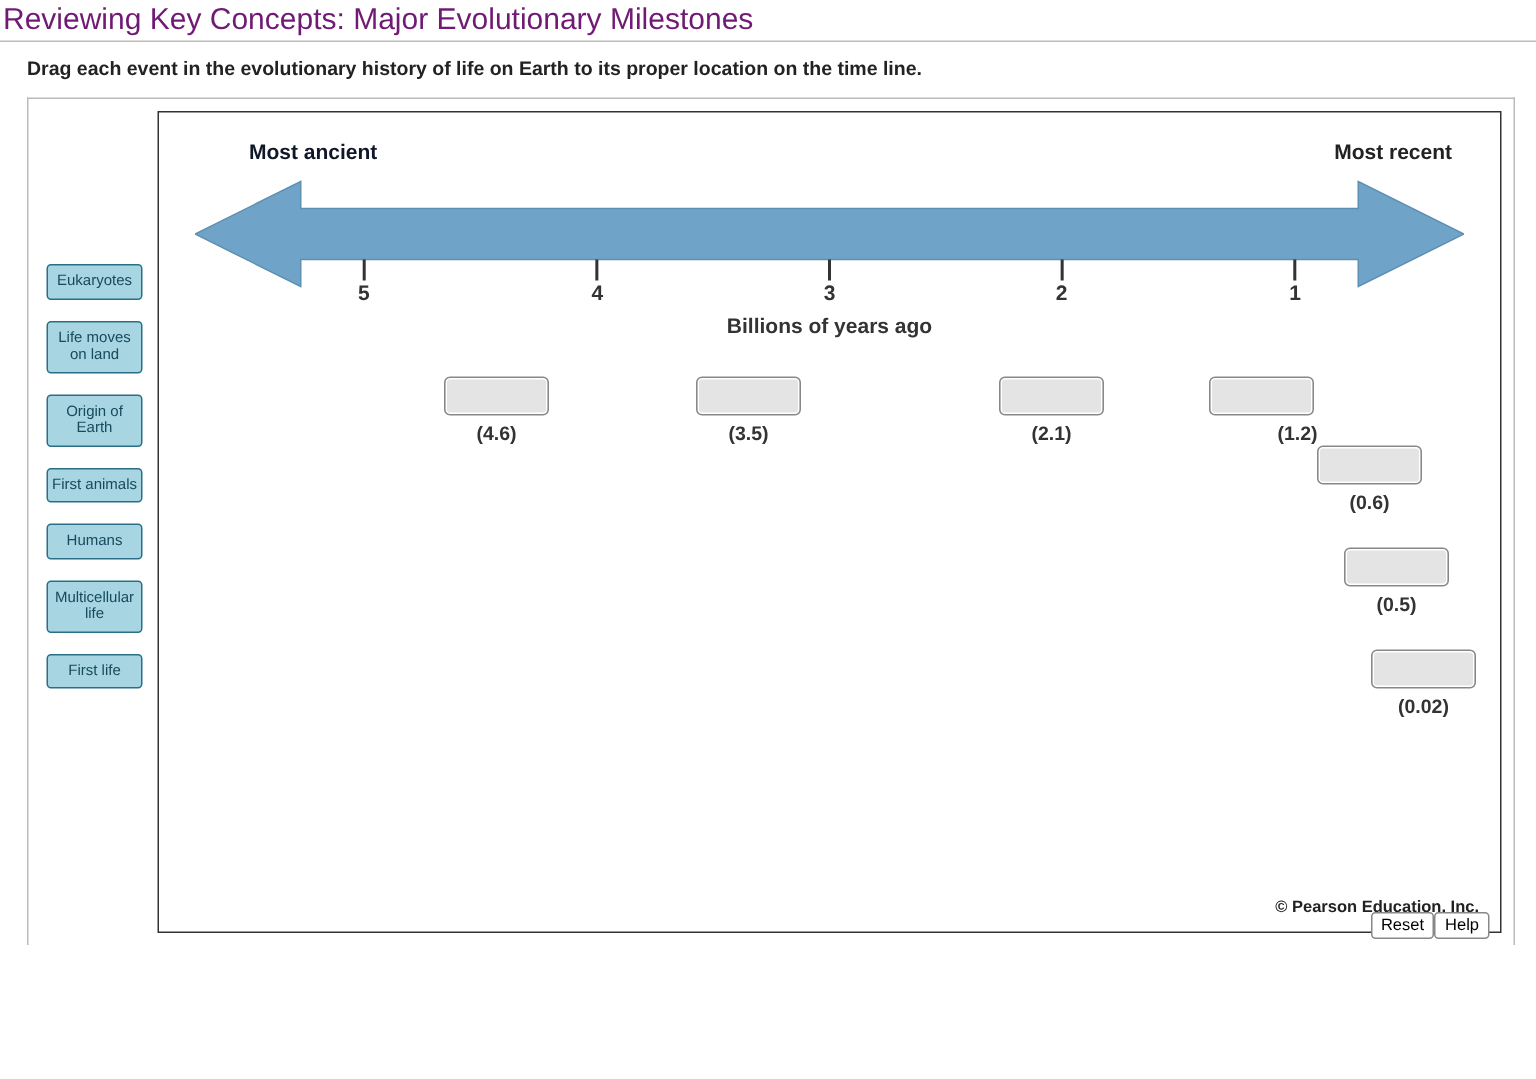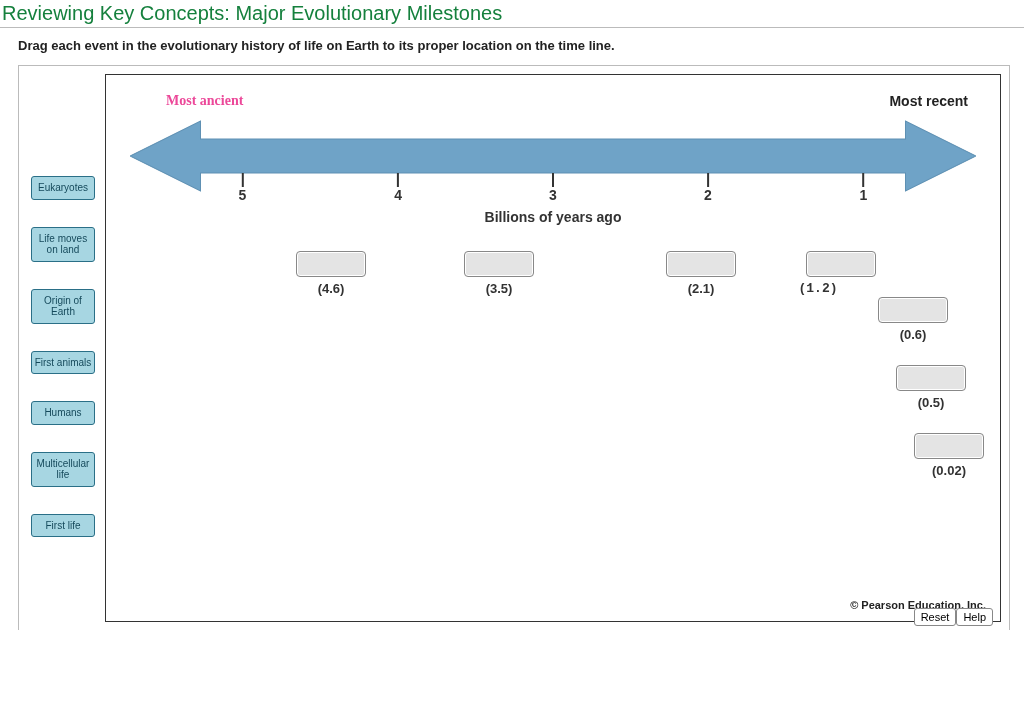--- a/index.html
+++ b/index.html
@@ -1,27 +1,27 @@
 <!DOCTYPE html>
 <html><head>
 <meta charset="utf-8">
 <style>
   * { box-sizing: border-box; }
   html, body { margin: 0; padding: 0; font-family: Arial, Helvetica, sans-serif; background: #fff; color: #333; }
   .page { width: 1024px; height: 719px; position: relative; overflow: hidden; }
-  .title { font-size: 20px; font-weight: 400; color: #15803d; padding: 2px 0 2px 2px; }
+  .title { font-size: 20px; font-weight: 400; color: #701a75; padding: 2px 0 2px 2px; }
   .subtitle { font-size: 13px; color: #666; padding: 2px 0 10px 2px; }
   .hr { border-bottom: 1px solid #bbb; margin: 0 0 10px 0; }
   .part-label { font-size: 14px; font-weight: bold; color: #222; padding: 0 0 8px 2px; }
   .instruction { font-size: 13px; font-weight: bold; color: #222; padding: 0 0 12px 18px; }
   .activity-box { border: 1px solid #bbb; border-bottom: none; margin: 0 14px 0 18px; height: 565px; position: relative; background: #fff; }
   .diagram { position: absolute; left: 86px; right: 8px; top: 8px; bottom: 8px; border: 1px solid #333; background: #fff; }
-  .drag-bank { position: absolute; left: 12px; top: 110px; width: 64px; display: flex; flex-direction: column; gap: 27px; }
+  .drag-bank { position: absolute; left: 12px; top: 110px; width: 64px; display: flex; flex-direction: column; gap: 14px; }
   .chip { background: #a7d6e2; border: 1px solid #2a6f87; border-radius: 3px; font-size: 10px; color: #164a5c; text-align: center; padding: 5px 2px; line-height: 1.15; cursor: move; user-select: none; }
-  .label-ancient { position: absolute; left: 60px; top: 18px; font-family: Liberation Serif, serif; font-weight: bold; font-size: 14px; color: #ec4899; }
+  .label-ancient { position: absolute; left: 60px; top: 18px; font-family: Liberation Sans, sans-serif; font-weight: bold; font-size: 14px; color: #0f172a; }
   .label-recent  { position: absolute; right: 32px; top: 18px; font-family: Verdana, Geneva, sans-serif; font-weight: bold; font-size: 14px; color: #222; }
   .arrow-svg { position: absolute; left: 24px; right: 24px; top: 42px; height: 78px; }
   .ticks { position: absolute; left: 24px; right: 24px; top: 112px; height: 22px; font-family: Verdana, Geneva, sans-serif; font-weight: bold; font-size: 14px; }
   .tick { position: absolute; transform: translateX(-50%); }
   .xaxis-title { position: absolute; top: 134px; left: 0; right: 0; text-align: center; font-family: Verdana, Geneva, sans-serif; font-weight: bold; font-size: 14px; }
   
   .drop { position: absolute; width: 70px; height: 26px; background: #e4e4e4; border: 1px solid #888; border-radius: 4px; box-shadow: inset 0 0 0 1px #fff; }
   .dval { position: absolute; font-family: Verdana, Geneva, sans-serif; font-weight: bold; font-size: 13px; transform: translateX(-50%); text-align: right; }
   .copyright { position: absolute; right: 14px; bottom: 10px; font-family: Verdana, Geneva, sans-serif; font-weight: bold; font-size: 11px; color: #222; }
   
@@ -79,21 +79,21 @@
       <div class="drop" style="left:190px; top:176px;"></div>
       <div class="dval" style="left:225px; top:206px;">(4.6)</div>
 
       <div class="drop" style="left:358px; top:176px;"></div>
       <div class="dval" style="left:393px; top:206px;">(3.5)</div>
 
       <div class="drop" style="left:560px; top:176px;"></div>
       <div class="dval" style="left:595px; top:206px;">(2.1)</div>
 
       <div class="drop" style="left:700px; top:176px;"></div>
-      <div class="dval" style="left:712px; top:206px;font-family:Liberation Mono, monospace;">(1.2)</div>
+      <div class="dval" style="left:759px; top:206px;">(1.2)</div>
 
       <div class="drop" style="left:772px; top:222px;"></div>
       <div class="dval" style="left:807px; top:252px;">(0.6)</div>
 
       <div class="drop" style="left:790px; top:290px;"></div>
       <div class="dval" style="left:825px; top:320px;">(0.5)</div>
 
       <div class="drop" style="left:808px; top:358px;"></div>
       <div class="dval" style="left:843px; top:388px;">(0.02)</div>
 

